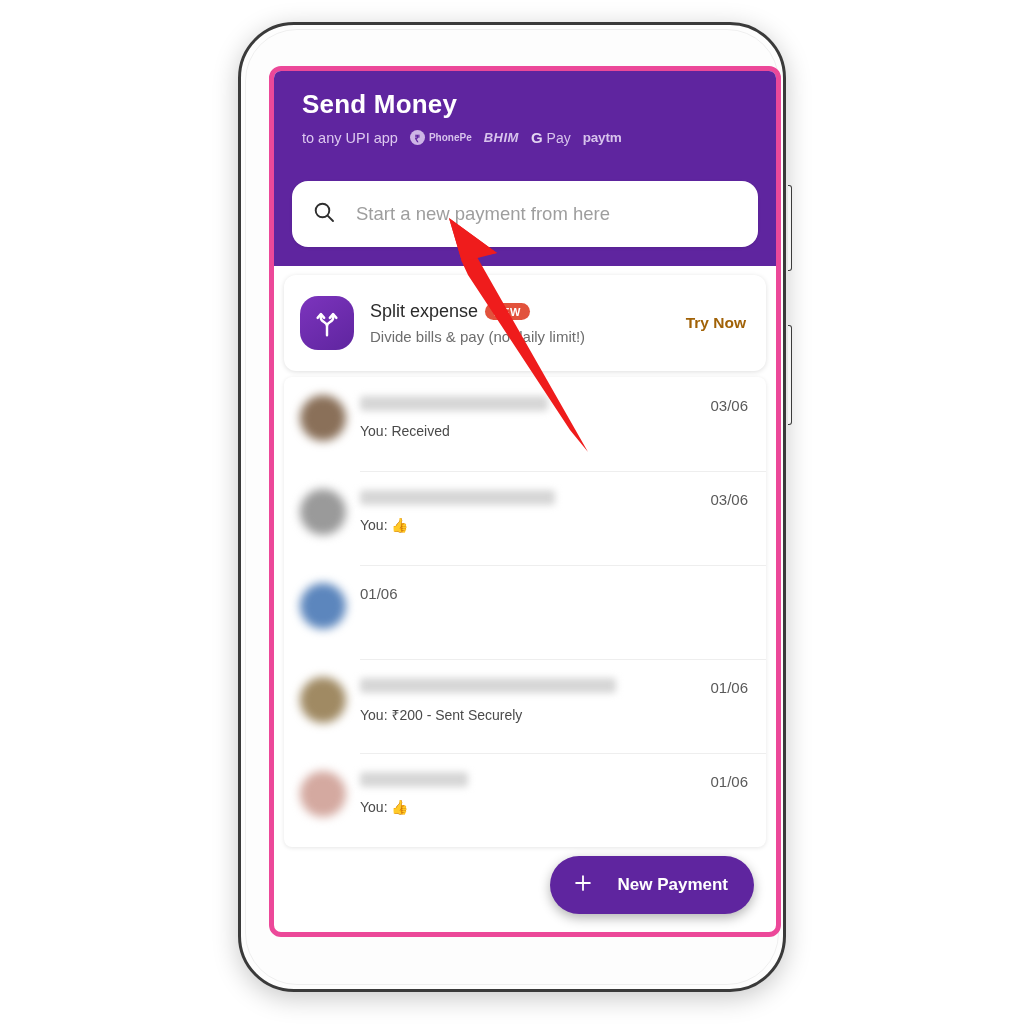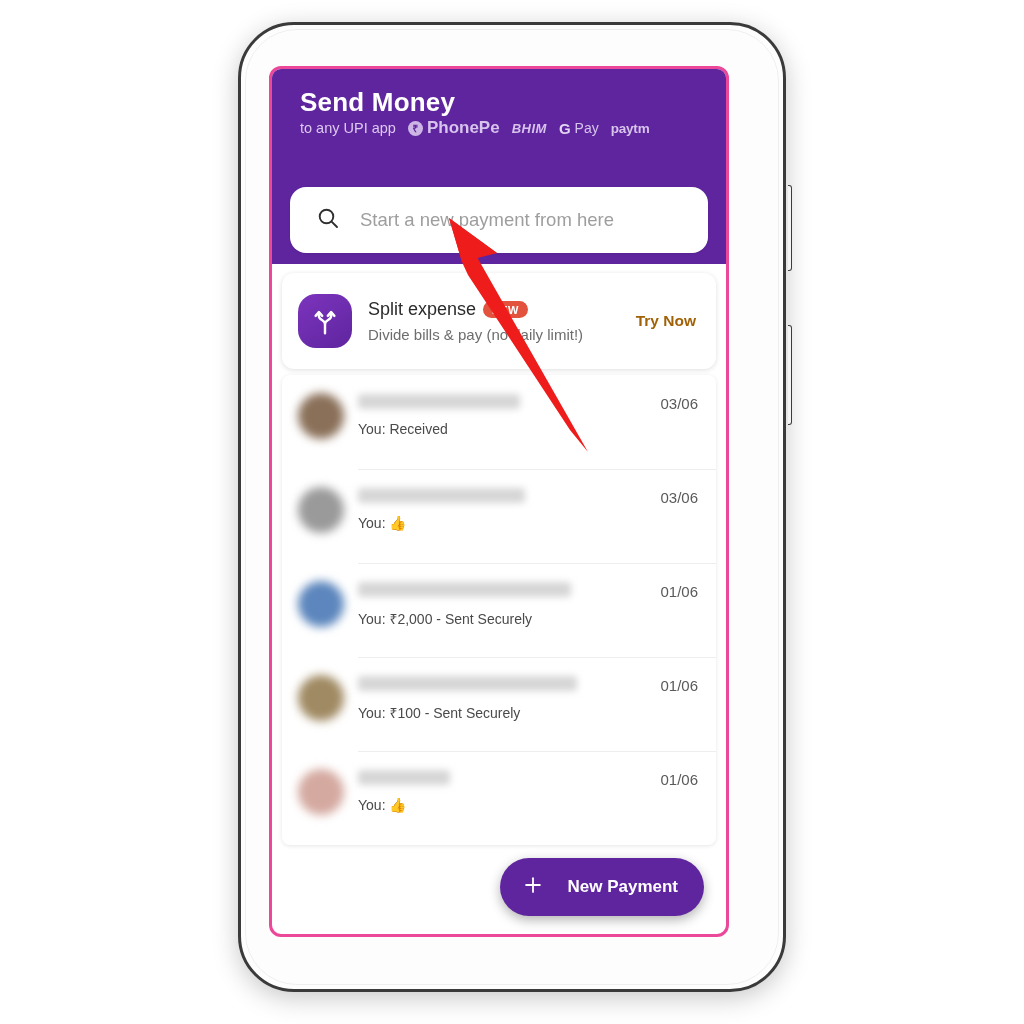--- a/index.html
+++ b/index.html
@@ -44,26 +44,26 @@
     border-radius: 0 3px 3px 0;
   }
   #side-button-volume { top: 160px; height: 86px; }
   #side-button-power  { top: 300px; height: 100px; }
 
   
   #phone-screen {
     position: absolute;
     left: 269px;
     top: 66px;
-    width: 460px;
+    width: 512px;
     height: 871px;
     background: #ffffff;
     border-radius: 12px;
     overflow: hidden;
-    border: 3px solid #ec4899;
+    border: 5px solid #ec4899;
   }
 
   
   #app-header {
     background: #5f259f;
     padding: 18px 28px 0 28px;
     height: 195px;
     position: relative;
   }
 
@@ -71,63 +71,64 @@
     color: #ffffff;
     font-size: 26px;
     font-weight: bold;
     letter-spacing: 0.2px;
   }
 
   #upi-row {
     display: flex;
     align-items: center;
     gap: 12px;
+    margin-top: 9px;
   }
 
   #upi-subtitle {
     color: #ddc9f0;
     font-size: 14.5px;
     white-space: nowrap;
   }
 
   .upi-logo {
     display: flex;
     align-items: center;
     gap: 4px;
     color: #d7c3ec;
     white-space: nowrap;
   }
-  .upi-logo-text { font-size: 17px; font-weight: bold; }
+  .upi-logo-text { font-size: 10px; font-weight: bold; }
   #upi-logo-phonepe .badge {
     width: 15px; height: 15px; border-radius: 50%;
     background: #cdb5e6; color: #5f259f;
     font-size: 10px; font-weight: bold;
     display: flex; align-items: center; justify-content: center;
   }
   #upi-logo-bhim .upi-logo-text {
     font-style: italic; letter-spacing: 0.5px; font-size: 13px;
   }
   #upi-logo-gpay .gpay-g {
     font-size: 15px; font-weight: bold; color: #e4d6f2;
   }
   #upi-logo-gpay .gpay-pay { font-size: 14px; font-weight: normal; }
   #upi-logo-paytm .upi-logo-text { font-size: 13.5px; letter-spacing: -0.2px; }
 
   
   #search-bar {
     position: absolute;
     left: 18px;
     right: 18px;
-    top: 118px;
+    top: 110px;
     height: 66px;
     background: #ffffff;
     border-radius: 16px;
     display: flex;
     align-items: center;
-    padding: 0 26px;
+    padding: 0 20px;
     gap: 20px;
     box-shadow: 0 1px 3px rgba(0,0,0,0.10);
   }
   #search-input {
     border: none; outline: none; background: transparent;
     font-family: "Liberation Sans", sans-serif;
     font-size: 18.5px; color: #3c3c3c; flex: 1;
   }
   #search-input::placeholder { color: #9e9e9e; }
 
@@ -313,31 +314,27 @@
       <div class="transaction-row">
         <div class="avatar" style="background: rgb(154, 154, 154);"></div>
         <div class="row-body">
           <div class="contact-name" style="width: 58%;"></div>
           <div class="row-subtitle">You: 👍</div>
         </div>
         <div class="row-date">03/06</div>
       </div>
       <div class="transaction-row">
         <div class="avatar" style="background: rgb(92, 134, 189);"></div>
-        <div class="row-body">
-          <div class="contact-name" style="width: 74%;"></div>
-          <div class="row-subtitle">You: ₹2,000 - Sent Securely</div>
-        </div>
         <div class="row-date">01/06</div>
       </div>
       <div class="transaction-row">
         <div class="avatar" style="background: rgb(160, 138, 99);"></div>
         <div class="row-body">
           <div class="contact-name" style="width: 76%;"></div>
-          <div class="row-subtitle">You: ₹100 - Sent Securely</div>
+          <div class="row-subtitle">You: ₹200 - Sent Securely</div>
         </div>
         <div class="row-date">01/06</div>
       </div>
       <div class="transaction-row">
         <div class="avatar" style="background: rgb(212, 169, 160);"></div>
         <div class="row-body">
           <div class="contact-name" style="width: 32%;"></div>
           <div class="row-subtitle">You: 👍</div>
         </div>
         <div class="row-date">01/06</div>

